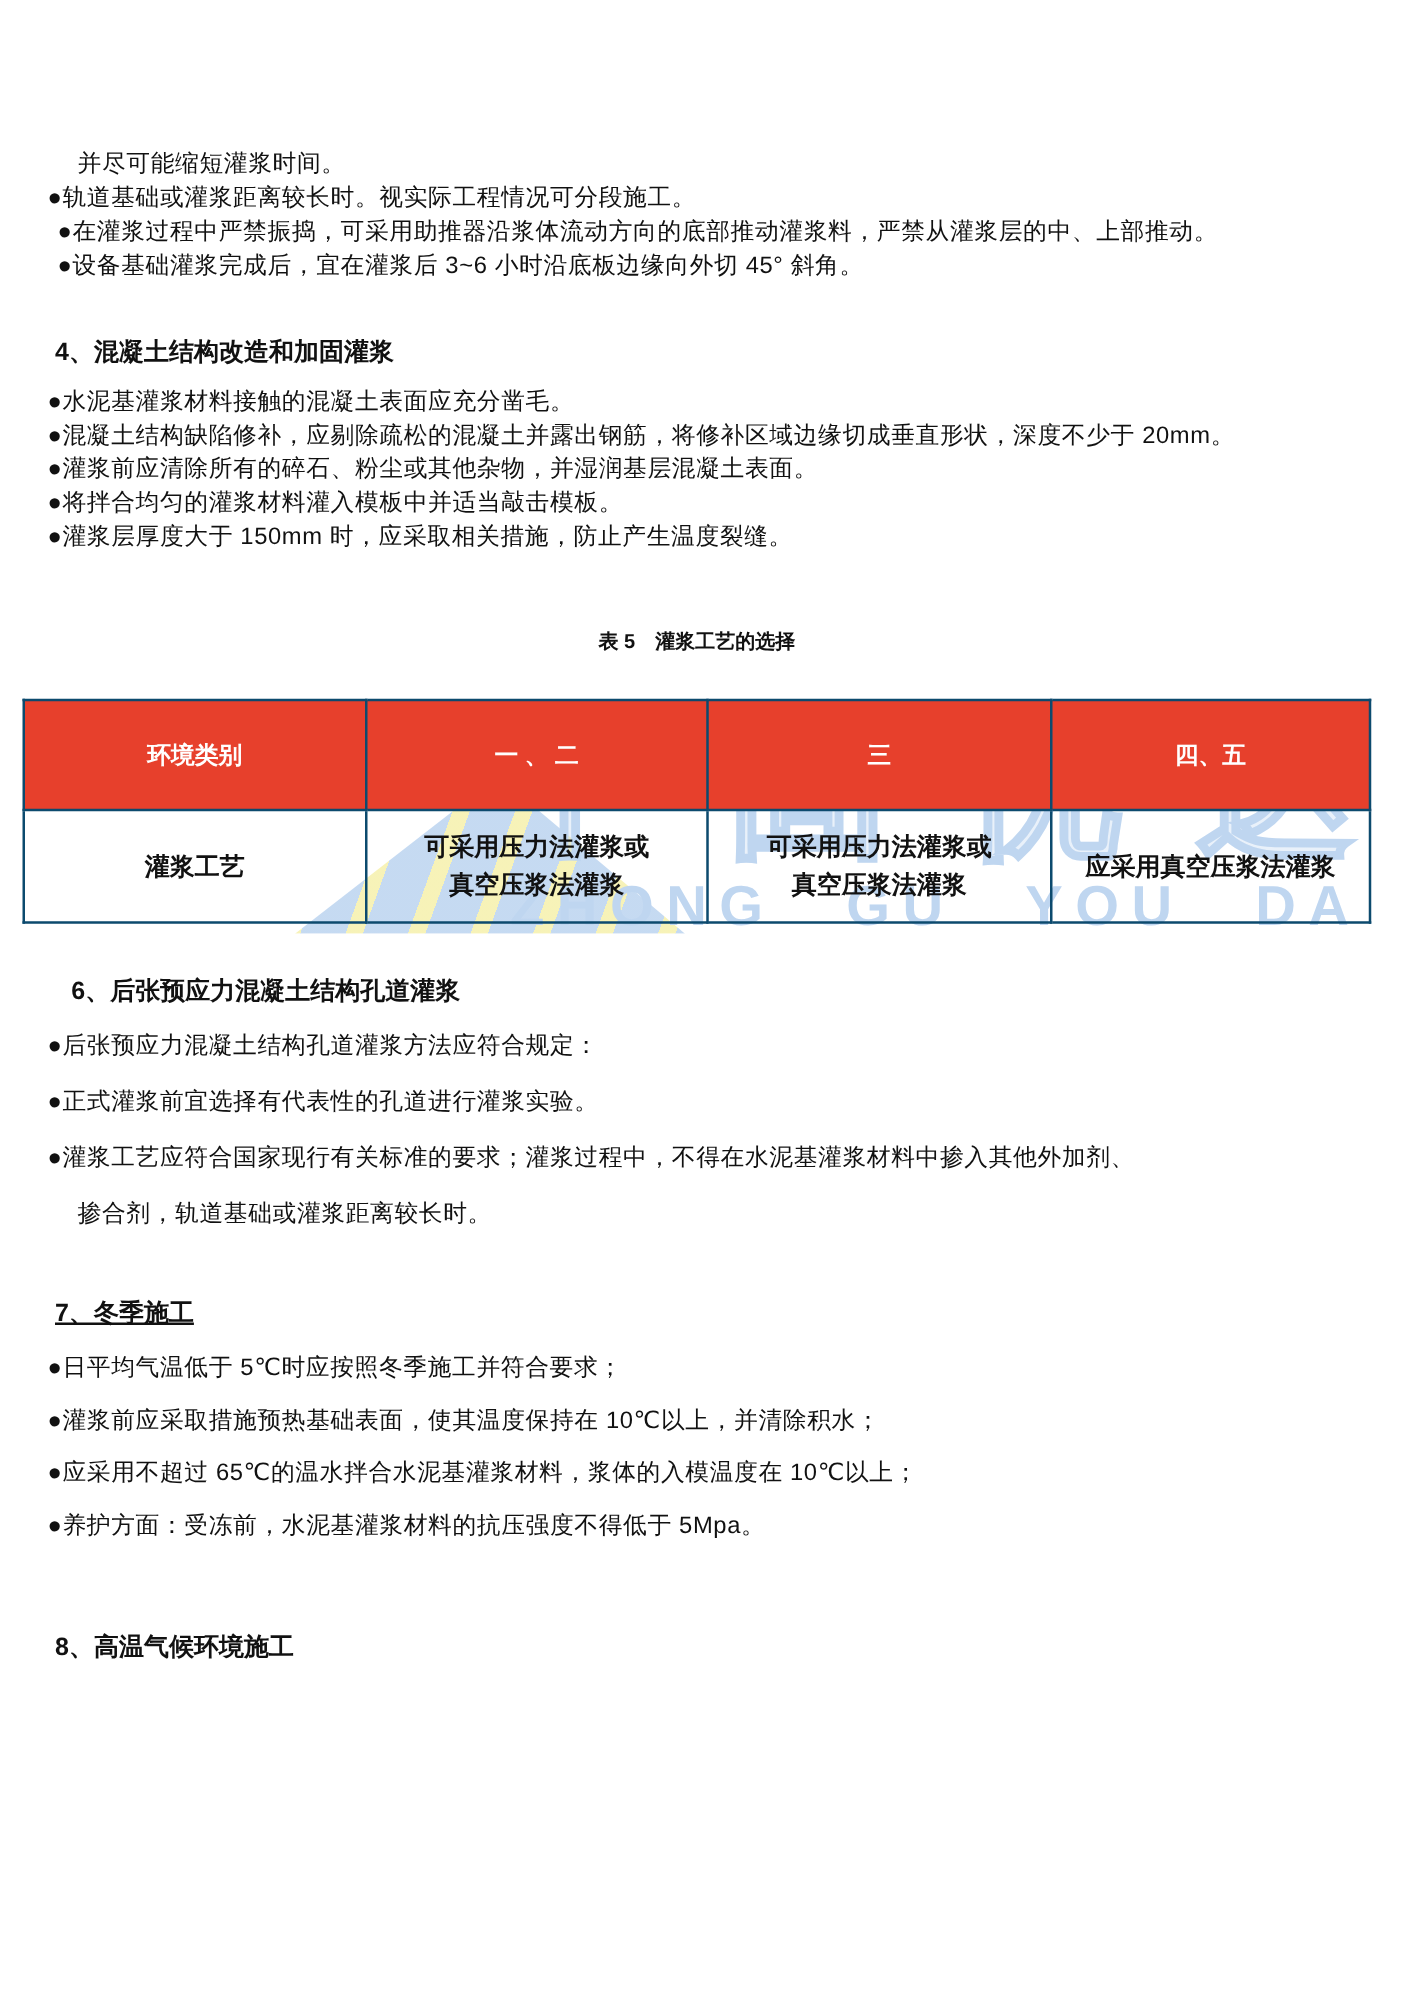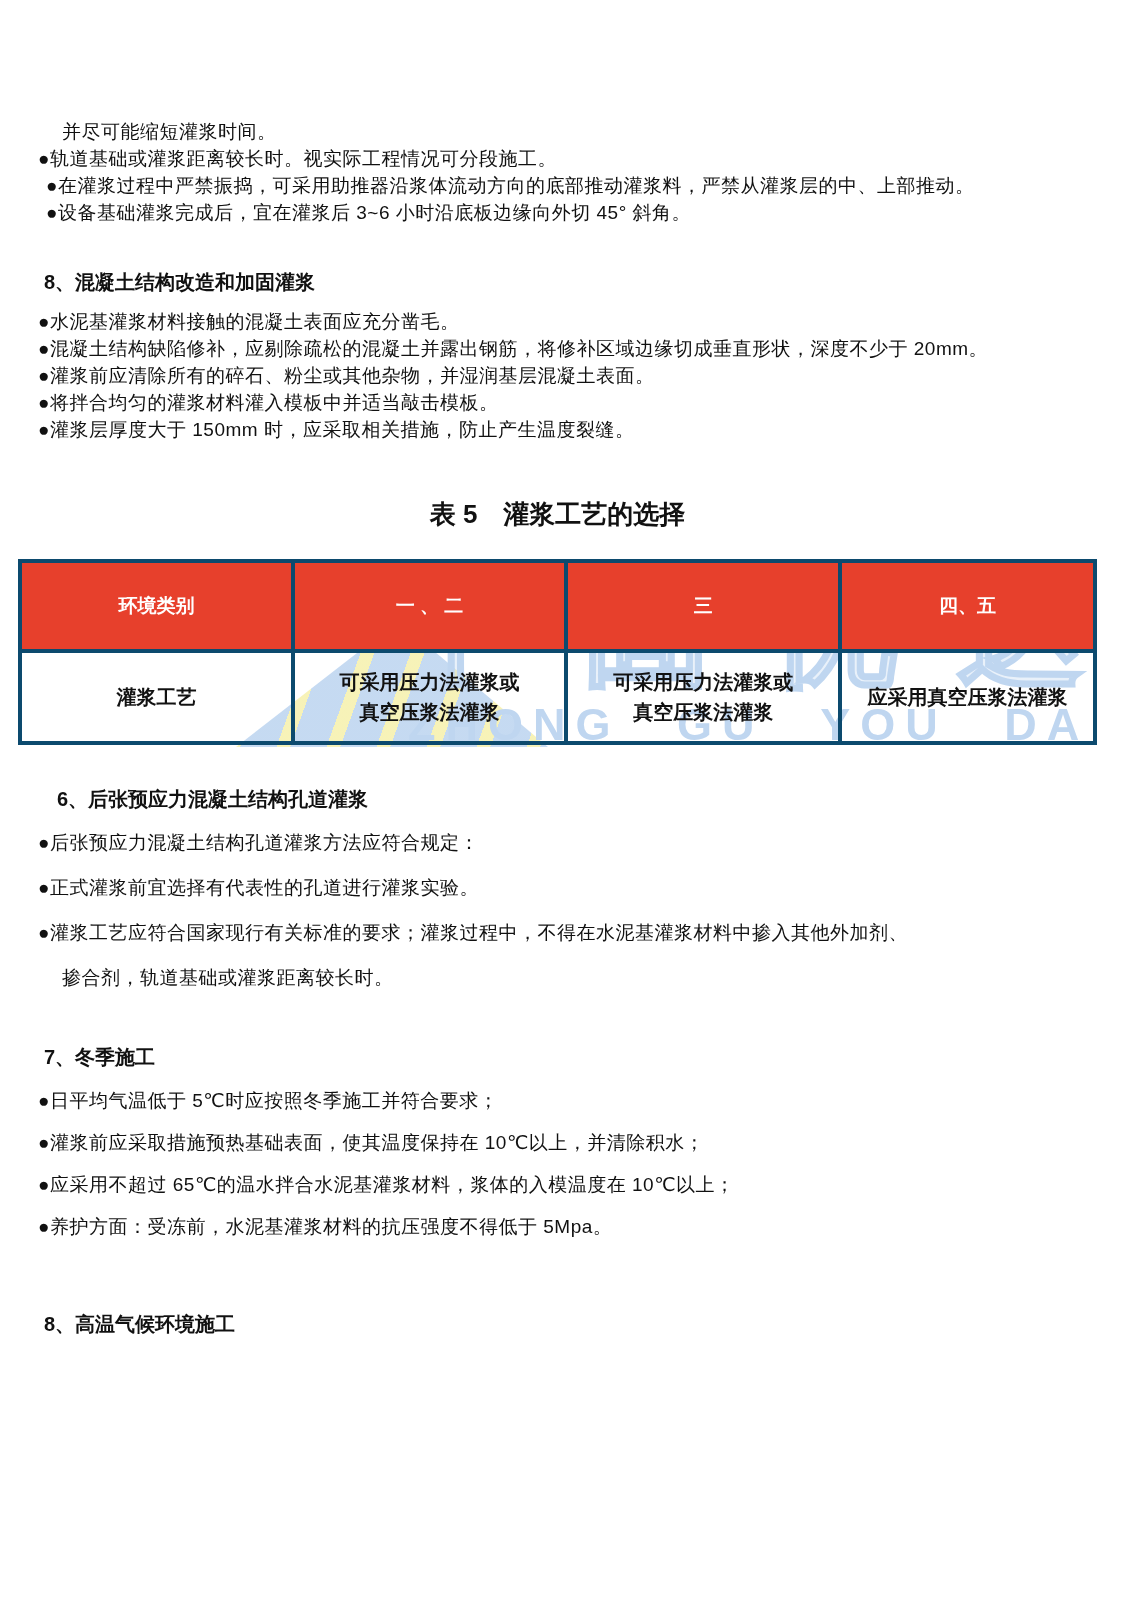--- a/index.html
+++ b/index.html
@@ -35,41 +35,41 @@
     font-weight:bold;
     line-height:28px;
     padding-left:6px;
     white-space:nowrap;
   }
   .h5{ margin-top:42px; }
   .s5-first{ margin-top:12px; }
   .table-title{
     margin-top:56px;
     text-align:center;
-    font-size:26px;
+    font-size:16px;
     font-weight:bold;
     line-height:30px;
     width:1079px;
     margin-left:-20px;
   }
   .table-wrap{
     position:relative;
     width:1079px;
     margin-left:-20px;
     margin-top:30px;
   }
   table.grout{
     position:relative;
     z-index:1;
     width:1079px;
     border-collapse:collapse;
     table-layout:fixed;
   }
   table.grout th, table.grout td{
-    border:4px solid #0c4a6e;
+    border:2px solid #0c4a6e;
     text-align:center;
     vertical-align:middle;
     padding:0 6px;
   }
   table.grout th{
     background:#E7402C;
     color:#ffffff;
     font-size:19px;
     font-weight:bold;
     height:86px;
@@ -117,37 +117,37 @@
     font-weight:bold;
     letter-spacing:10px;
     word-spacing:34px;
     color:#BFD6F0;
     white-space:nowrap;
   }
 
   .h6{ margin-top:40px;margin-left:13px; }
   .s6-first{ margin-top:16px; }
   .gap6{ margin-top:18px; }
-  .h7{ margin-top:52px; }
+  .h7{ margin-top:52px;text-decoration:underline; }
   .s7-first{ margin-top:16px; }
   .gap7{ margin-top:15px; }
   .h8{ margin-top:70px; }
 </style>
 </head>
 <body>
 
 <div class="page">
   <div class="content">
 
     <div class="line cont gap-wrap">并尽可能缩短灌浆时间。</div>
     <div class="line gap">●轨道基础或灌浆距离较长时。视实际工程情况可分段施工。</div>
     <div class="line gap indent-sm">●在灌浆过程中严禁振捣，可采用助推器沿浆体流动方向的底部推动灌浆料，严禁从灌浆层的中、上部推动。</div>
     <div class="line gap indent-sm">●设备基础灌浆完成后，宜在灌浆后 3~6 小时沿底板边缘向外切 45° 斜角。</div>
 
-    <div class="heading h5">8、混凝土结构改造和加固灌浆</div>
+    <div class="heading h5">4、混凝土结构改造和加固灌浆</div>
     <div class="line s5-first">●水泥基灌浆材料接触的混凝土表面应充分凿毛。</div>
     <div class="line gap">●混凝土结构缺陷修补，应剔除疏松的混凝土并露出钢筋，将修补区域边缘切成垂直形状，深度不少于 20mm。</div>
     <div class="line gap">●灌浆前应清除所有的碎石、粉尘或其他杂物，并湿润基层混凝土表面。</div>
     <div class="line gap">●将拌合均匀的灌浆材料灌入模板中并适当敲击模板。</div>
     <div class="line gap">●灌浆层厚度大于 150mm 时，应采取相关措施，防止产生温度裂缝。</div>
 
     <div class="table-title">表 5　灌浆工艺的选择</div>
 
     <div class="table-wrap">
       <div class="wm">

